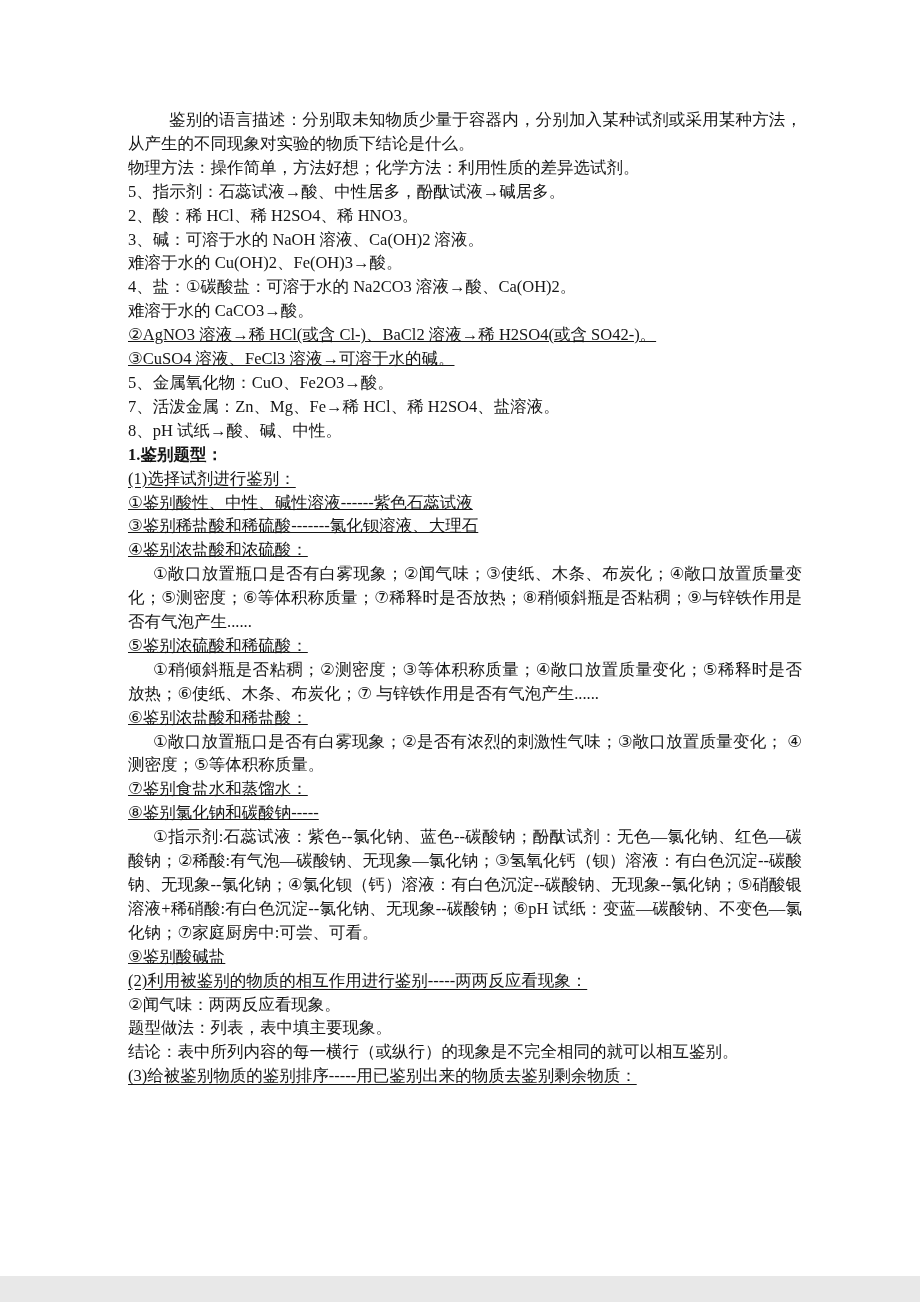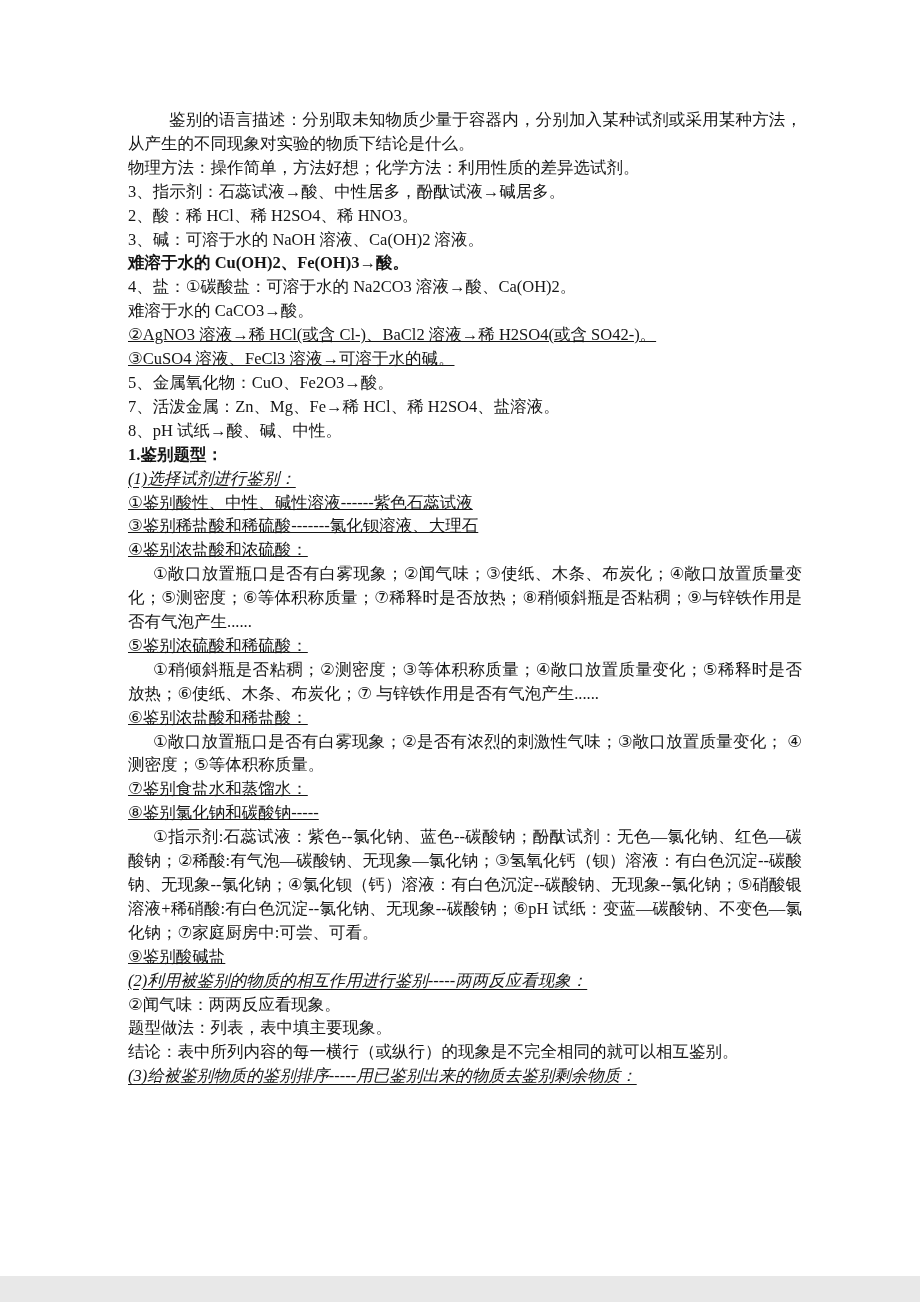--- a/index.html
+++ b/index.html
@@ -13,36 +13,36 @@
     font-family:"Liberation Serif","DejaVu Serif","DejaVu Sans",serif;
     font-size:16.5px;
     line-height:23.9px;
     color:#151515;
     overflow:hidden;
   }
   .doc p { margin:0; padding:0; text-align:justify; }
   .p-first { text-indent:41px; }
   .p-flush { }
   .num     { margin-left:12px; }
-  .sub7    { margin-left:108px;font-weight:bold; }
+  .sub7    { margin-left:108px; }
   .sub9    { margin-left:147px; }
   .circ    { margin-left:20px;text-decoration:underline; }
   .heading { margin-left:5px; font-weight:bold; }
   .sec     { margin-left:42px;text-decoration:underline; }
   .det     { text-indent:25px; }
-  .u       { text-decoration:underline; text-underline-offset:3px;font-style:italic; }
+  .u       { text-decoration:underline; text-underline-offset:3px; }
 </style>
 </head>
 <body>
 
 <div class="page">
   <div class="doc" id="doc">
       <p class="p-first">鉴别的语言描述：分别取未知物质少量于容器内，分别加入某种试剂或采用某种方法，从产生的不同现象对实验的物质下结论是什么。</p>
       <p class="p-flush">物理方法：操作简单，方法好想；化学方法：利用性质的差异选试剂。</p>
-      <p class="num">3、指示剂：石蕊试液→酸、中性居多，酚酞试液→碱居多。</p>
+      <p class="num">5、指示剂：石蕊试液→酸、中性居多，酚酞试液→碱居多。</p>
       <p class="num">2、酸：稀 HCl、稀 H2SO4、稀 HNO3。</p>
       <p class="num">3、碱：可溶于水的 NaOH 溶液、Ca(OH)2 溶液。</p>
       <p class="sub7">难溶于水的 Cu(OH)2、Fe(OH)3→酸。</p>
       <p class="num">4、盐：①碳酸盐：可溶于水的 Na2CO3 溶液→酸、Ca(OH)2。</p>
       <p class="sub9">难溶于水的 CaCO3→酸。</p>
       <p class="circ">②AgNO3 溶液→稀 HCl(或含 Cl-)、BaCl2 溶液→稀 H2SO4(或含 SO42-)。</p>
       <p class="circ">③CuSO4 溶液、FeCl3 溶液→可溶于水的碱。</p>
       <p class="num">5、金属氧化物：CuO、Fe2O3→酸。</p>
       <p class="num">7、活泼金属：Zn、Mg、Fe→稀 HCl、稀 H2SO4、盐溶液。</p>
       <p class="num">8、pH 试纸→酸、碱、中性。</p>

